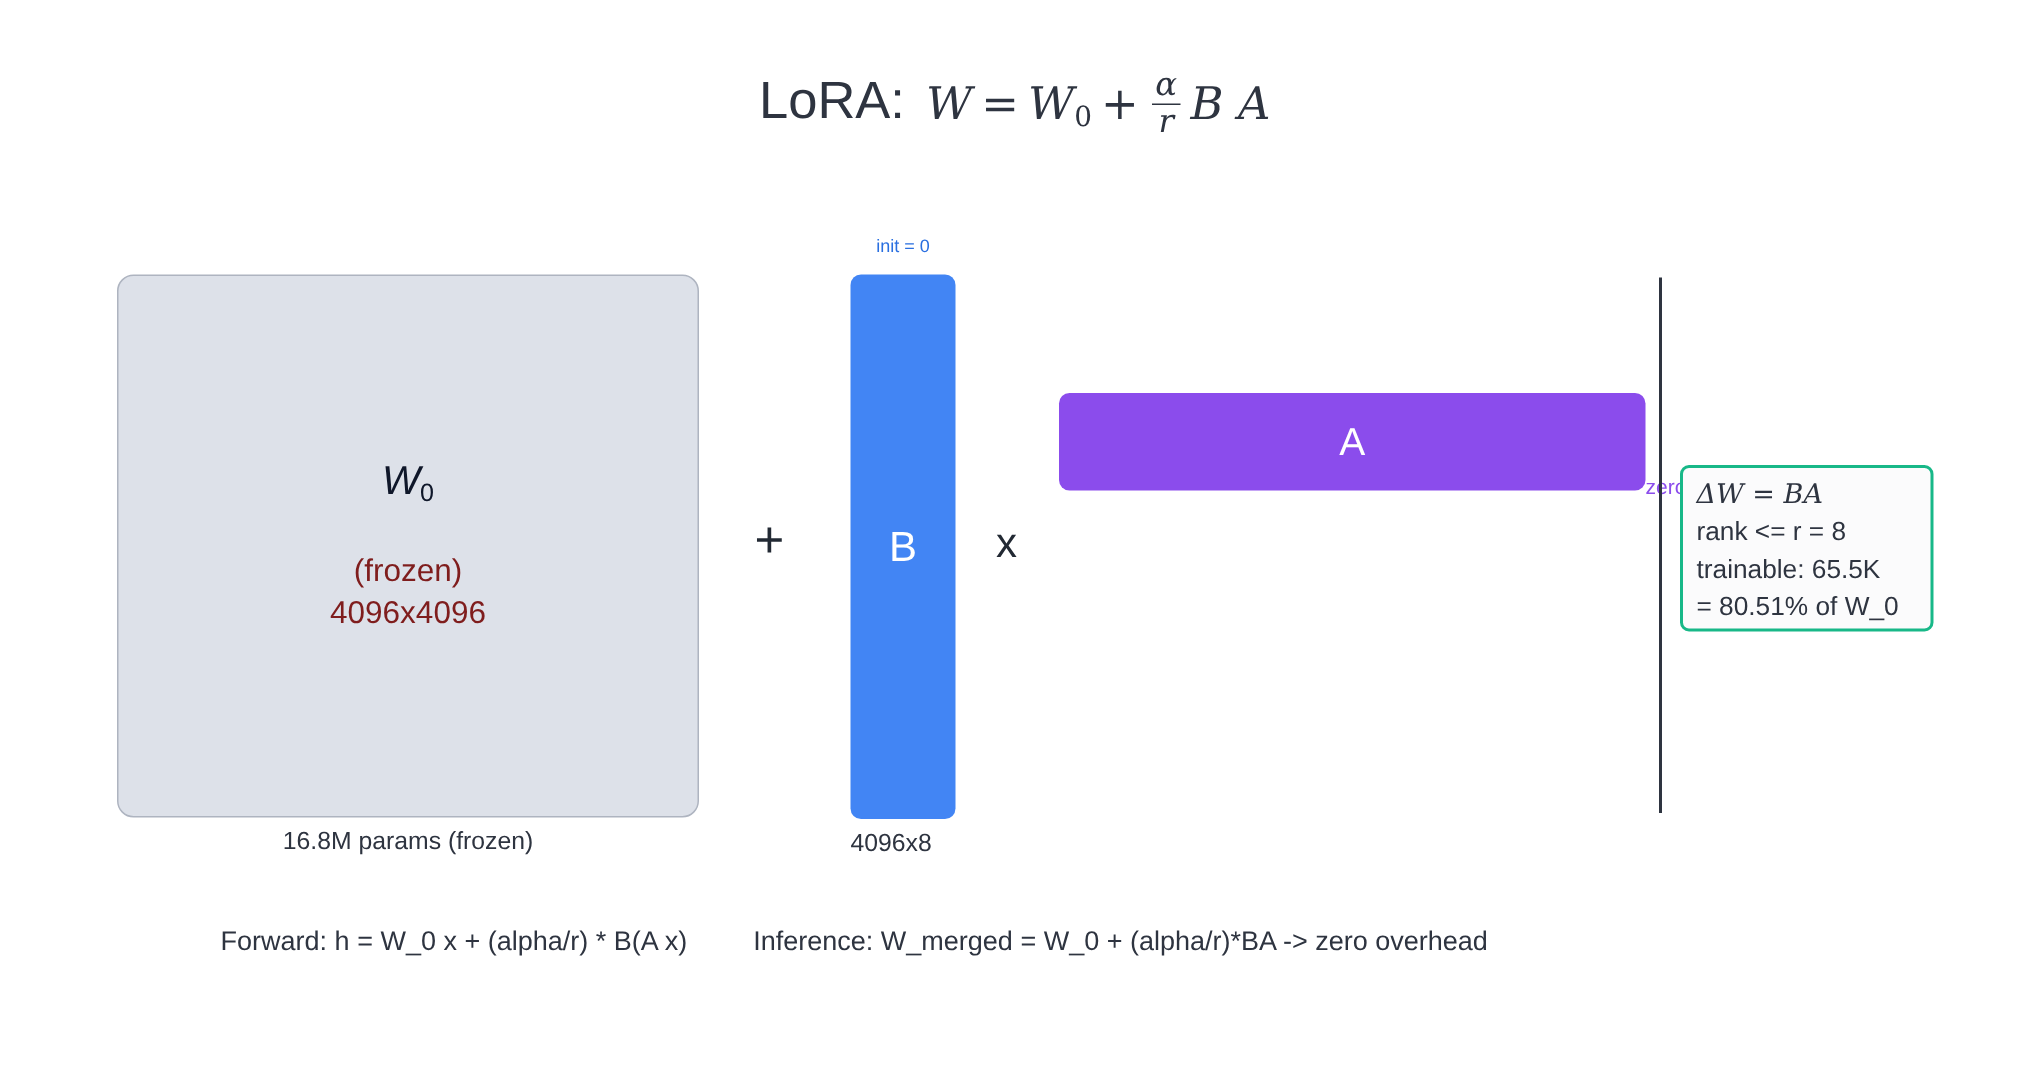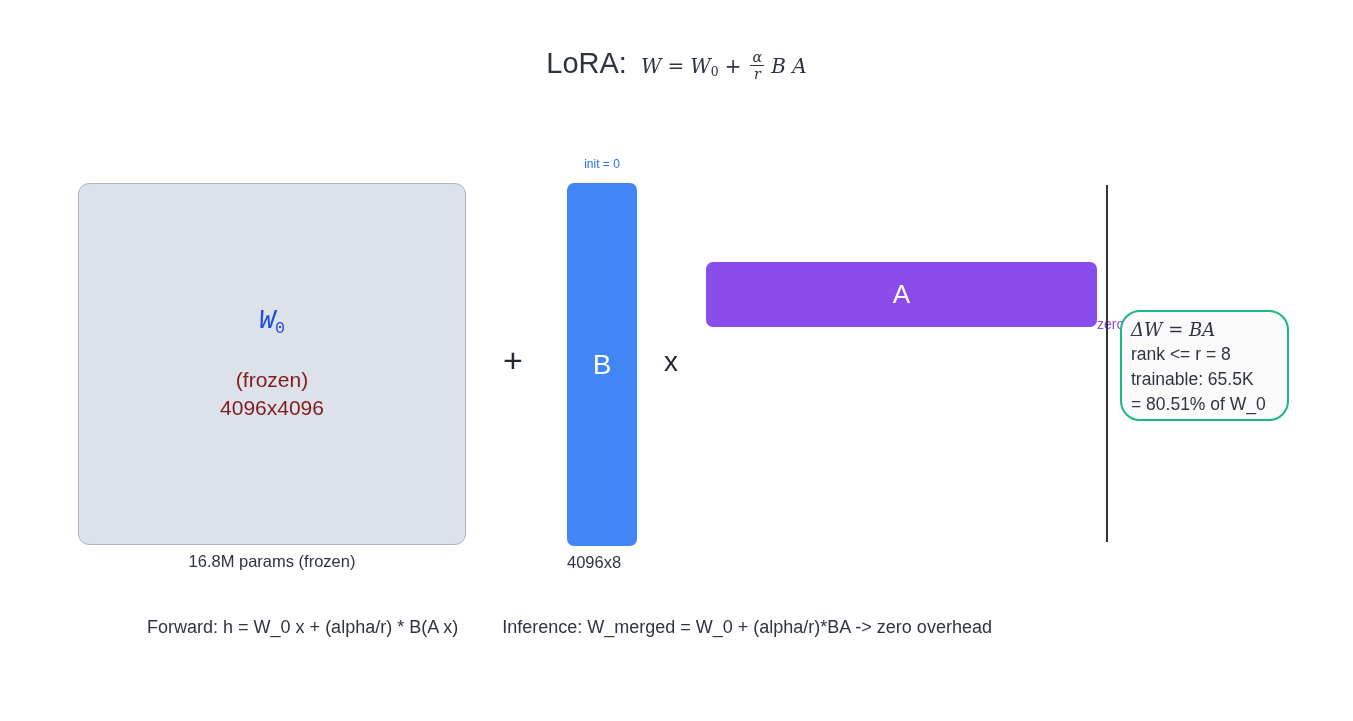--- a/index.html
+++ b/index.html
@@ -26,26 +26,26 @@
     left: 0;
     top: 46px;
     width: 1353px;
     text-align: center;
     font-size: 30px;
     color: #2e3440;
     white-space: nowrap;
   }
   #title .lbl {
     font-family: "Liberation Sans", sans-serif;
-    font-size: 29px;
+    font-size: 35px;
   }
   #title .math {
     font-family: "DejaVu Serif", serif;
     font-style: italic;
-    font-size: 20px;
+    font-size: 30px;
     margin-left: 14px;
     margin-top: 12px;
   }
   .up { font-style: normal; }
   .sub {
     font-size: 0.62em;
     vertical-align: -0.28em;
     font-style: normal;
   }
   .frac {
@@ -84,24 +84,24 @@
     top: 0;
     width: 100%;
     height: 100%;
     display: flex;
     flex-direction: column;
     align-items: center;
     justify-content: center;
     gap: 0;
   }
   #w0-symbol {
-    font-family: Liberation Mono, monospace;
+    font-family: Liberation Sans, sans-serif;
     font-style: italic;
     font-size: 27px;
-    color: #1d4ed8;
+    color: #0f172a;
     margin-bottom: 28px;
   }
   #w0-frozen, #w0-dims {
     font-size: 21px;
     color: #7f1d1d;
     line-height: 1.32;
   }
   #w0-caption {
     position: absolute;
     left: 78px;
@@ -232,21 +232,21 @@
   
   #info-box {
     position: absolute;
     left: 1120px;
     top: 310px;
     width: 169px;
     height: 111px;
     box-sizing: border-box;
     background: #fbfbfc;
     border: 2.2px solid #18b888;
-    border-radius: 20px;
+    border-radius: 6px;
     padding: 5px 0 0 9px;
   }
   #info-box .line {
     font-size: 17.5px;
     line-height: 1.41;
     color: #2e3440;
     white-space: nowrap;
   }
   #info-box .line.math {
     font-family: "DejaVu Serif", serif;

